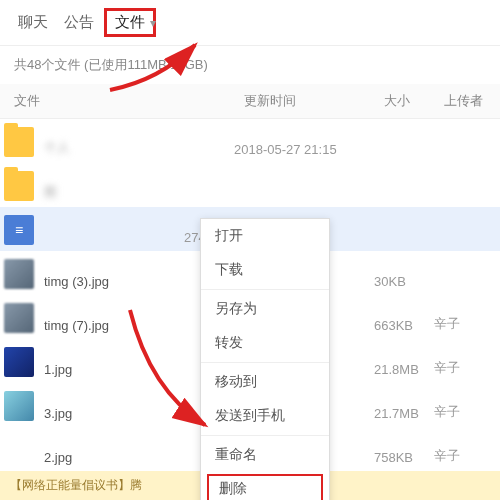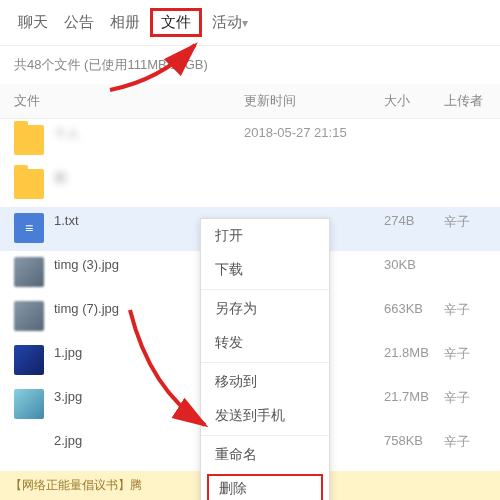--- a/index.html
+++ b/index.html
@@ -8,21 +8,21 @@
 .tab { padding: 4px 6px; cursor: pointer; }
 .tab.active { color: #222; }
 .tab-hl { border: 3px solid #d22; padding: 2px 8px; }
 .dd-icon { color: #999; font-size: 12px; margin-left: -10px; }
 .subhead { padding: 10px 14px; color: #888; font-size: 13px; }
 .cols { display: flex; padding: 8px 14px; background: #fafafa; color: #888; font-size: 13px; border-bottom: 1px solid #eee; }
 .c-name { flex: 0 0 230px; }
 .c-time { flex: 0 0 140px; }
 .c-size { flex: 0 0 60px; font-family: Liberation Serif, serif; }
 .c-up { flex: 1; }
-.row { display: flex; align-items: flex-start; padding: 6px 14px; color: #666; font-size: 13px; height: 44px; }
+.row { display: flex; align-items: flex-end; padding: 6px 4px; color: #666; font-size: 13px; height: 44px; }
 .row.sel { background: #e8f0fc; }
 .icon { width: 30px; height: 30px; margin-right: 10px; flex-shrink: 0; border-radius: 2px; }
 .folder { background: #ffc843; position: relative; }
 .folder::before { content: ""; position: absolute; top: -4px; left: 0; width: 14px; height: 6px; background: #ffc843; border-radius: 2px 2px 0 0; }
 .doc { background: #4a7dd6; display: flex; align-items: center; justify-content: center; color: #fff; font-size: 14px; }
 .thumb { background: linear-gradient(135deg, #8899aa, #556677); filter: blur(1px); }
 .thumb2 { background: linear-gradient(135deg, #2244aa, #112266); }
 .thumb3 { background: linear-gradient(135deg, #88d0e0, #4488aa); }
 .thumb4 { background: linear-gradient135deg, #ddaa77, #887755); }
 .nm { flex: 0 0 190px; color: #555; white-space: nowrap; overflow: hidden; }
@@ -37,23 +37,21 @@
 .footer { position: absolute; bottom: 0; left: 0; right: 0; background: #fff3c8; color: #9a7b2e; font-size: 12px; padding: 6px 10px; display: flex; justify-content: space-between; }
 .arrow1 { position: absolute; top: 40px; left: 100px; z-index: 5; }
 .arrow2 { position: absolute; top: 300px; left: 120px; z-index: 15; }
 </style>
 </head>
 <body>
 
 <div class="tabs">
   <span class="tab">聊天</span>
   <span class="tab">公告</span>
-  <span class="tab">相册</span>
   <span class="tab active tab-hl">文件</span>
-  <span class="tab">活动</span>
   <span class="dd-icon">▾</span>
 </div>
 
 <div class="subhead">共48个文件 (已使用111MB/10GB)</div>
 
 <div class="cols">
   <div class="c-name">文件</div>
   <div class="c-time">更新时间</div>
   <div class="c-size">大小</div>
   <div class="c-up">上传者</div>
@@ -68,21 +66,20 @@
       <div class="up"></div>
     </div>
     <div class="row">
       <div class="icon folder"></div>
       <div class="nm blur">图</div>
       <div class="sz"></div>
       <div class="up"></div>
     </div>
     <div class="row sel">
       <div class="icon doc">≡</div>
-      <div class="nm">1.txt</div>
       <div class="tm"></div>
       <div class="sz">274B</div>
       <div class="up">辛子</div>
     </div>
     <div class="row">
       <div class="icon thumb"></div>
       <div class="nm">timg (3).jpg</div>
       <div class="tm">5:00</div>
       <div class="sz">30KB</div>
       <div class="up"></div>

